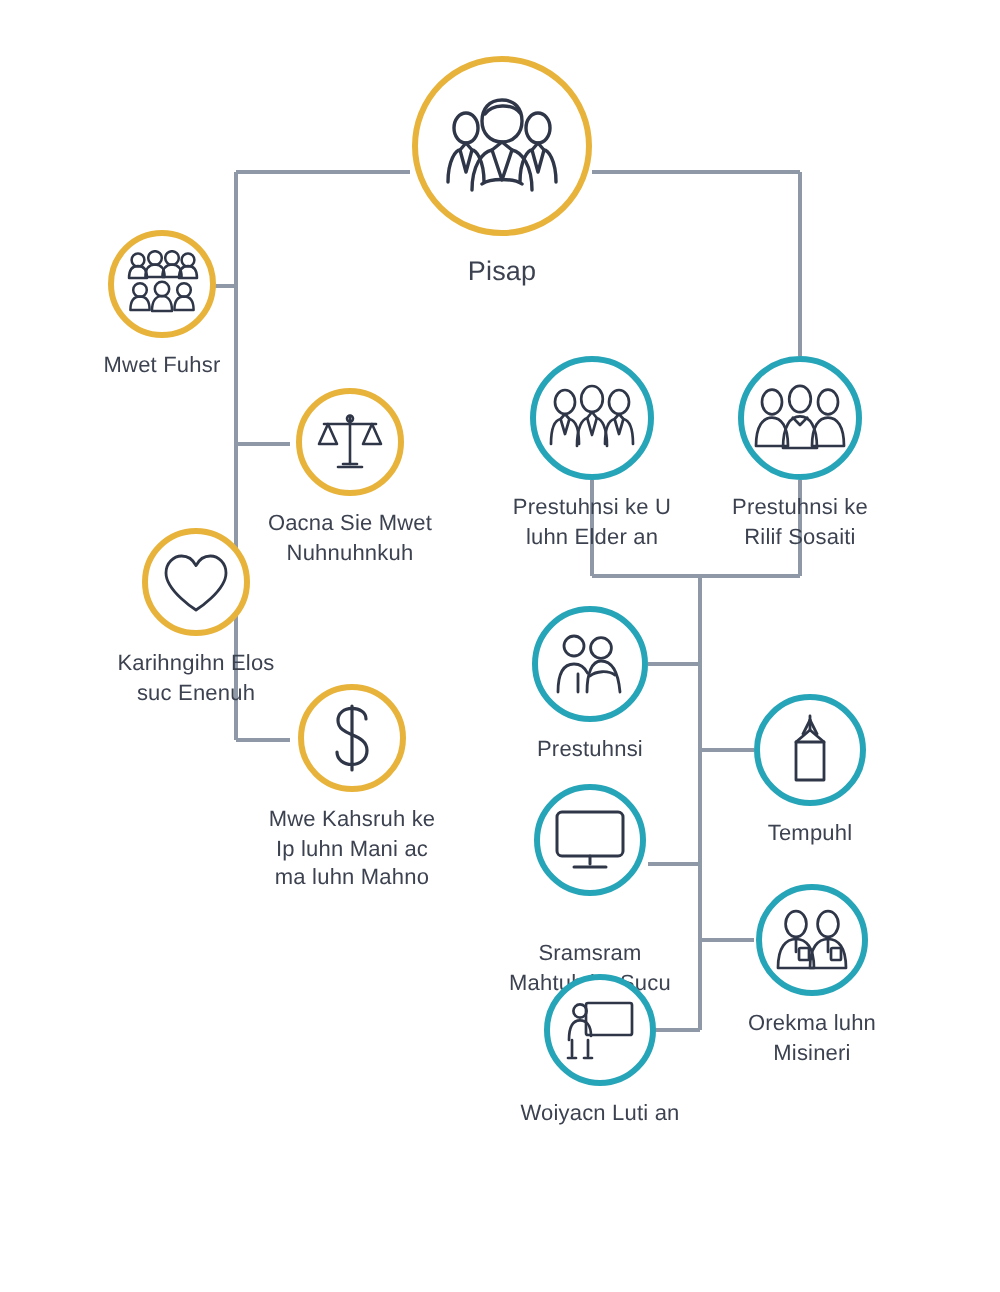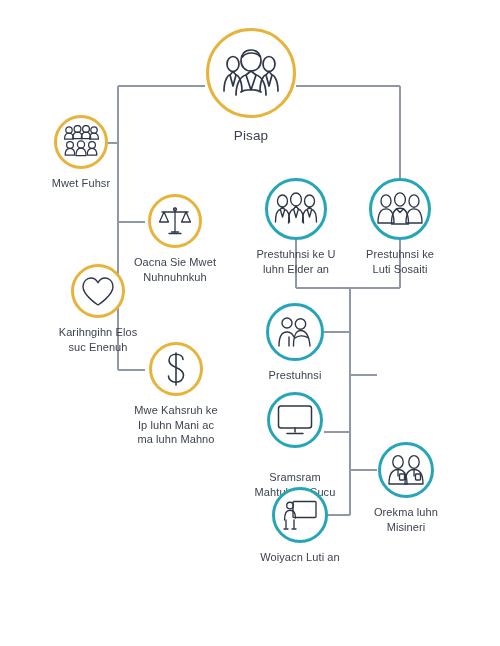--- a/index.html
+++ b/index.html
@@ -214,39 +214,53 @@
           <path d="M1 31 C1 21 4.5 16.8 9 16.8 C13.5 16.8 17 21 17 31 Z"></path>
           <ellipse cx="37" cy="9" rx="5" ry="6.2"></ellipse>
           <path d="M29 31 C29 21 32.5 16.8 37 16.8 C41.5 16.8 45 21 45 31 Z"></path>
           <ellipse cx="23" cy="7.5" rx="5.4" ry="6.6"></ellipse>
           <path d="M14.5 32 C14.5 21 18.2 16.2 23 16.2 C27.8 16.2 31.5 21 31.5 32 Z"></path>
           <path d="M19.4 16.8 L23 20.5 L26.6 16.8"></path>
         </g>
       </svg>
     </div>
     <div class="label">Prestuhnsi ke
-Luti Sosaiti</div>
+Rilif Sosaiti</div>
   </div>
 
   <div class="node" style="left:265px; top:303px; width:60px;">
     <div class="ring teal" style="width:58px; height:58px;">
       <svg width="38" height="32" viewBox="0 0 38 32">
         <g fill="none" stroke="#2e3648" stroke-width="1.4" stroke-linejoin="round" stroke-linecap="round">
           <circle cx="11" cy="7" r="5"></circle>
           <circle cx="24.5" cy="8" r="5.2"></circle>
           <path d="M3 30 C3 20.5 6 16 11 16 C14 16 16.3 17.6 17.7 20.5"></path>
           <path d="M13 30 L13 21"></path>
           <path d="M17.5 30 C17.5 20.5 20 14.5 24.5 14.5 C29.5 14.5 33 19 34 30"></path>
           <path d="M19 22 C22 19.5 28 19 31.5 21.5"></path>
         </g>
       </svg>
     </div>
     <div class="label">Prestuhnsi</div>
   </div>
 
+  <div class="node" style="left:377px; top:347px; width:56px;">
+    <div class="ring teal" style="width:56px; height:56px;">
+      <svg width="30" height="38" viewBox="0 0 30 38">
+        <g fill="none" stroke="#2e3648" stroke-width="1.4" stroke-linejoin="round" stroke-linecap="round">
+          <path d="M8 34 L8 15 L22 15 L22 34 Z"></path>
+          <path d="M8 15 L15 9 L22 15"></path>
+          <path d="M15 9 L15 2"></path>
+          <path d="M15 4 L18.5 11"></path>
+          <path d="M15 4 L11.5 11"></path>
+        </g>
+      </svg>
+    </div>
+    <div class="label">Tempuhl</div>
+  </div>
 
   <div class="node" style="left:248px; top:392px; width:94px;gap:15px;">
     <div class="ring teal" style="width:56px; height:56px;">
       <svg width="36" height="32" viewBox="0 0 36 32">
         <g fill="none" stroke="#2e3648" stroke-width="1.5" stroke-linejoin="round" stroke-linecap="round">
           <rect x="1.5" y="2" width="33" height="22" rx="2.5"></rect>
           <path d="M18 24 L18 28"></path>
           <path d="M10 29.5 L26 29.5"></path>
         </g>
       </svg>

